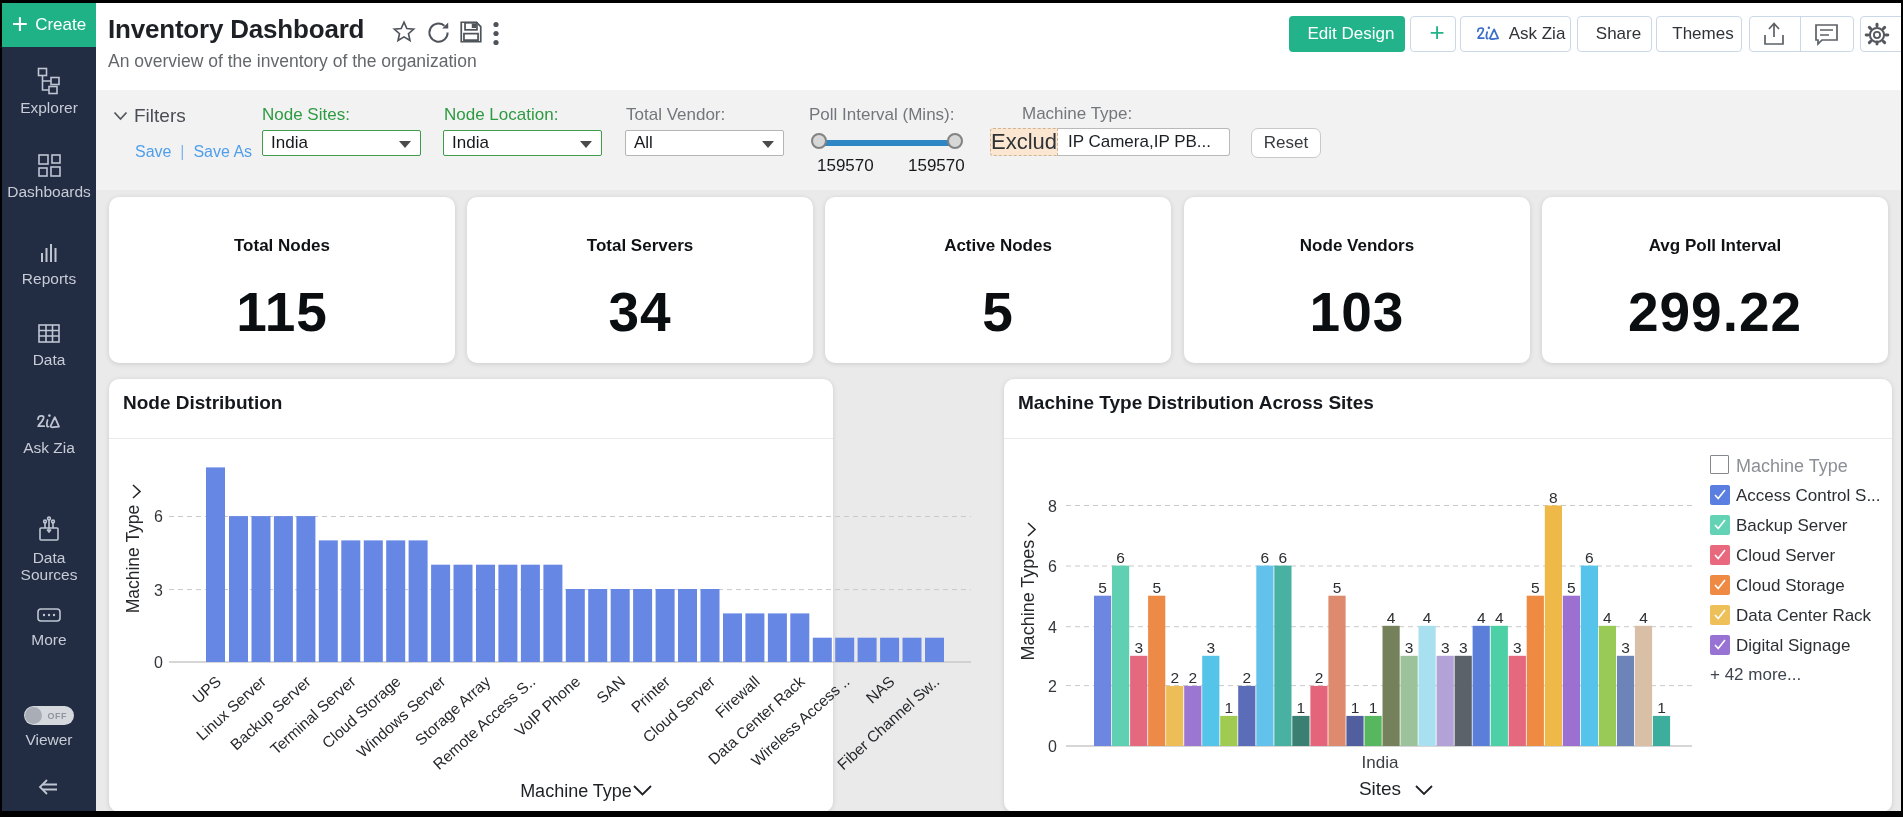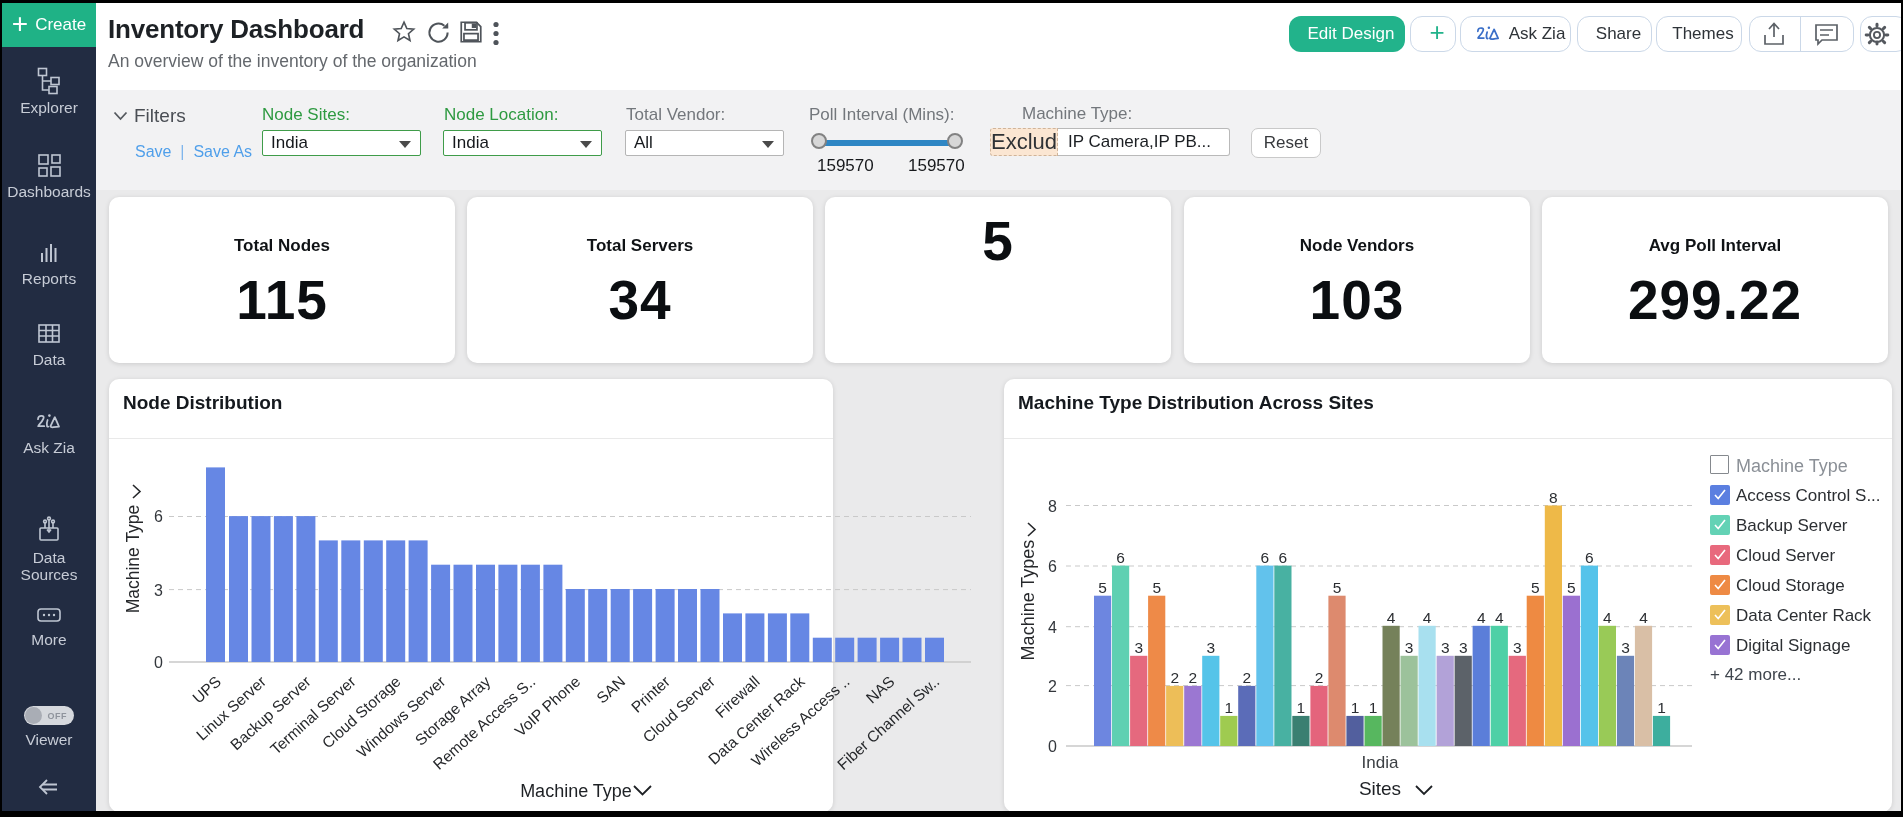--- a/index.html
+++ b/index.html
@@ -12,34 +12,34 @@
 #createbtn { position:absolute; left:0; top:0; width:94px; height:44px; background:#1fb286; color:#fff; display:flex; align-items:center; justify-content:center; font-size:17px; }
 #createbtn .plus { font-size:28px; font-weight:400; margin-right:7px; margin-top:-3px;}
 .navitem { position:absolute; left:0; width:94px; text-align:center; color:#c7ccd6; font-size:15.5px; }
 .navitem svg { display:block; margin:0 auto 4px auto; }
 
 #main { position:absolute; left:94px; top:0; width:1805px; height:808px; background:#fff; }
 #hdr { position:absolute; left:0; top:0; width:1805px; height:87px; background:#fff; }
 #title { position:absolute; left:12px; top:11px; font-size:26px; font-weight:bold; color:#1d2125; letter-spacing:-0.2px;}
 #subtitle { position:absolute; left:12px; top:48px; font-size:17.5px; color:#64686d; }
 .hicon { position:absolute; top:16px; }
-.btn { position:absolute; top:13px; height:36px; border-radius:12px; display:flex; align-items:center; justify-content:center; font-size:17px;padding-left:8px; }
+.btn { position:absolute; top:13px; height:36px; border-radius:4px; display:flex; align-items:center; justify-content:center; font-size:17px;padding-left:8px; }
 .btn.bordered { background:#fff; border:1px solid #cbd8e8; color:#2e3338; }
 
 #filterbar { position:absolute; left:0; top:87px; width:1805px; height:103px; background:#f2f2f3; }
 .flabel { position:absolute; font-size:17px; color:#73777c; }
 .flabel.green { color:#2e9a41; }
 .dd { position:absolute; top:40px; width:159px; height:26px; background:#fff; border:1px solid #b5b5b5; border-radius:2px; font-size:17px; color:#15181c; line-height:24px; padding-left:8px; }
 .dd.green { border:1.5px solid #3f9c49; }
 .dd .caret { position:absolute; right:9px; top:10px; width:0; height:0; border-left:6px solid transparent; border-right:6px solid transparent; border-top:7px solid #4a4a4a; }
 
 #content { position:absolute; left:0; top:187px; width:1805px; height:621px; background:#eaeaeb; }
 .kpi { position:absolute; top:7px; height:166px; width:346px; background:#fff; border-radius:10px; box-shadow:0 1px 5px rgba(0,0,0,0.13); text-align:center; }
 .kpi .klabel { margin-top:39px; font-size:17px; font-weight:bold; color:#0f1215; }
-.kpi .kval { margin-top:12px; font-size:55px; font-weight:bold; color:#0b0e11; letter-spacing:1px; }
+.kpi .kval { margin-top:24px; font-size:55px; font-weight:bold; color:#0b0e11; letter-spacing:1px; }
 .chartcard { position:absolute; top:189px; height:433px; background:#fff; border-radius:10px; box-shadow:0 1px 5px rgba(0,0,0,0.13); }
 .ctitle { position:absolute; left:14px; top:13px; font-size:19px; font-weight:bold; color:#15191e; }
 .cdivider { position:absolute; left:0; top:59px; width:100%; height:1px; background:#e9e9e9; }
 </style>
 </head>
 <body>
 <div id="root">
 <div id="win">
 
 <div id="sidebar">
@@ -186,20 +186,21 @@
 <div id="content">
 <div class="kpi" style="left:13px;">
             <div class="klabel">Total Nodes</div>
             <div class="kval">115</div>
           </div>
 <div class="kpi" style="left:371px;">
             <div class="klabel">Total Servers</div>
             <div class="kval">34</div>
           </div>
 <div class="kpi" style="left:729px;">
+            <div class="klabel">Active Nodes</div>
             <div class="kval">5</div>
           </div>
 <div class="kpi" style="left:1088px;">
             <div class="klabel">Node Vendors</div>
             <div class="kval">103</div>
           </div>
 <div class="kpi" style="left:1446px;">
             <div class="klabel">Avg Poll Interval</div>
             <div class="kval">299.22</div>
           </div>

